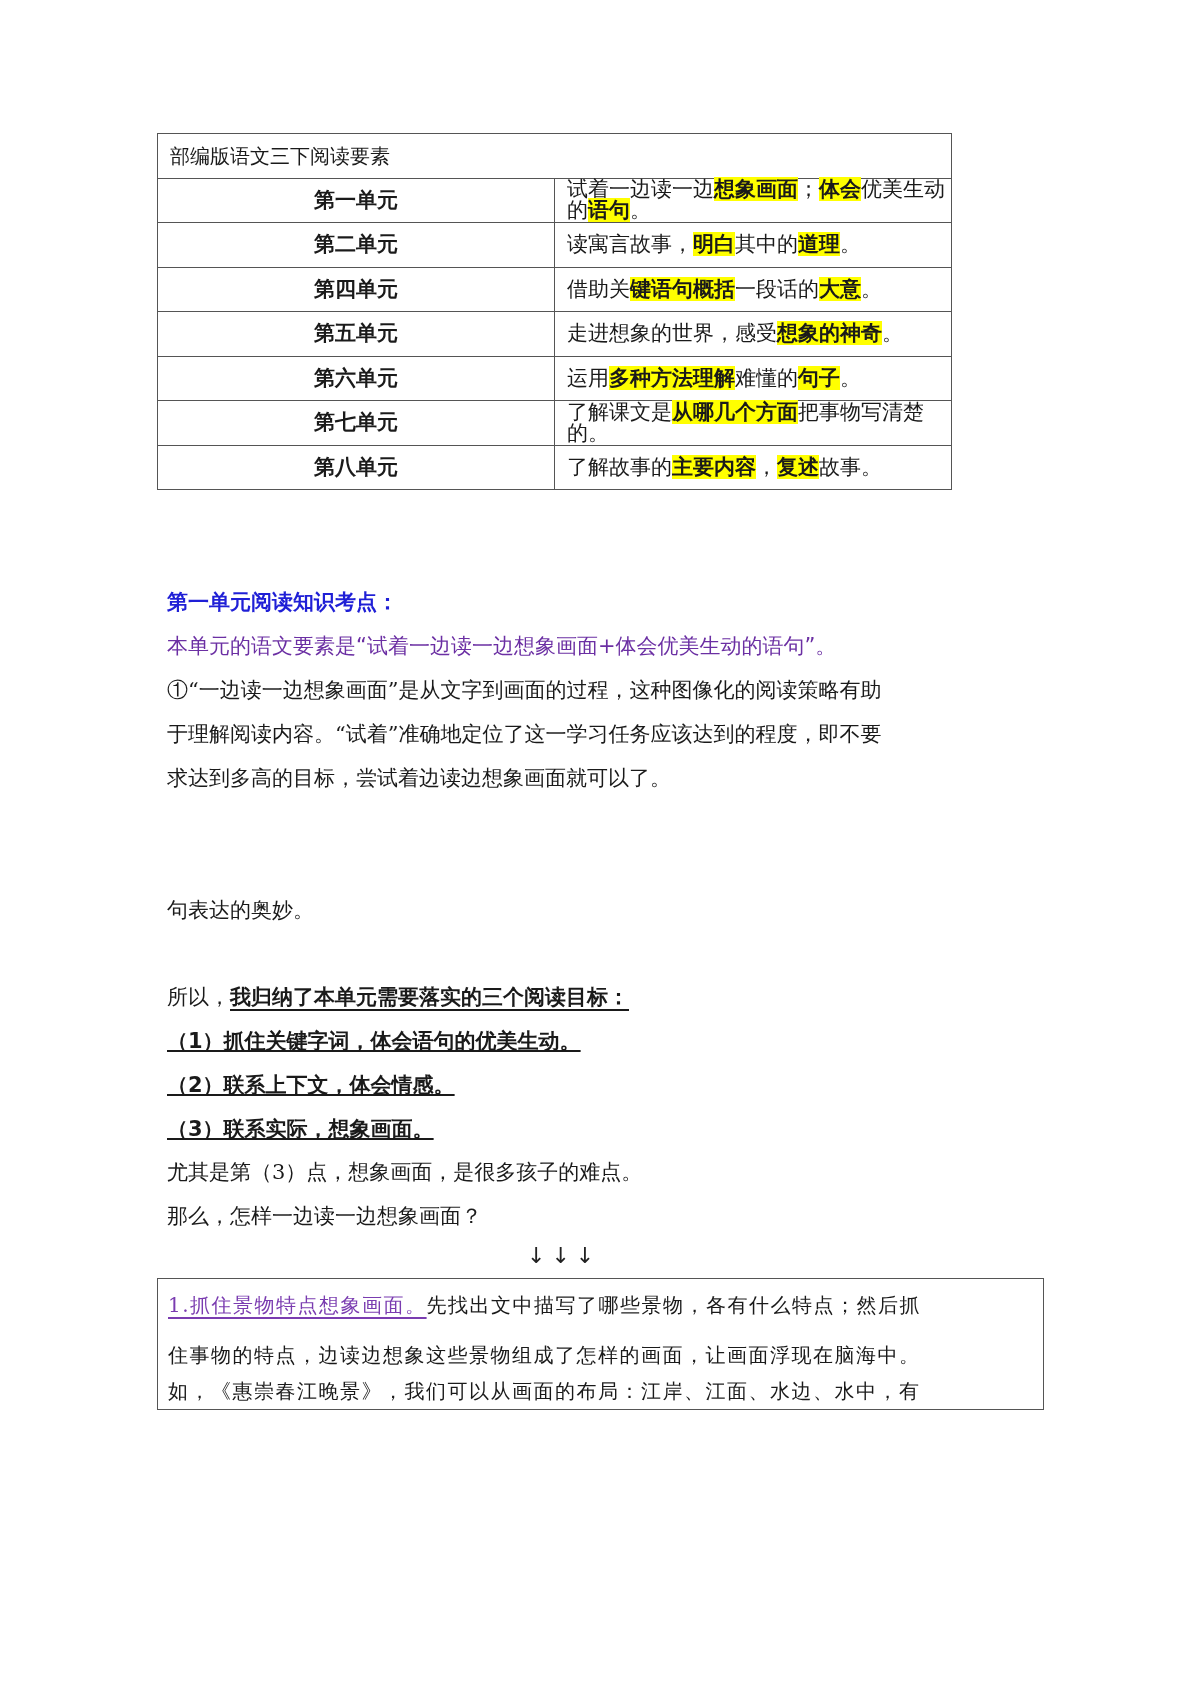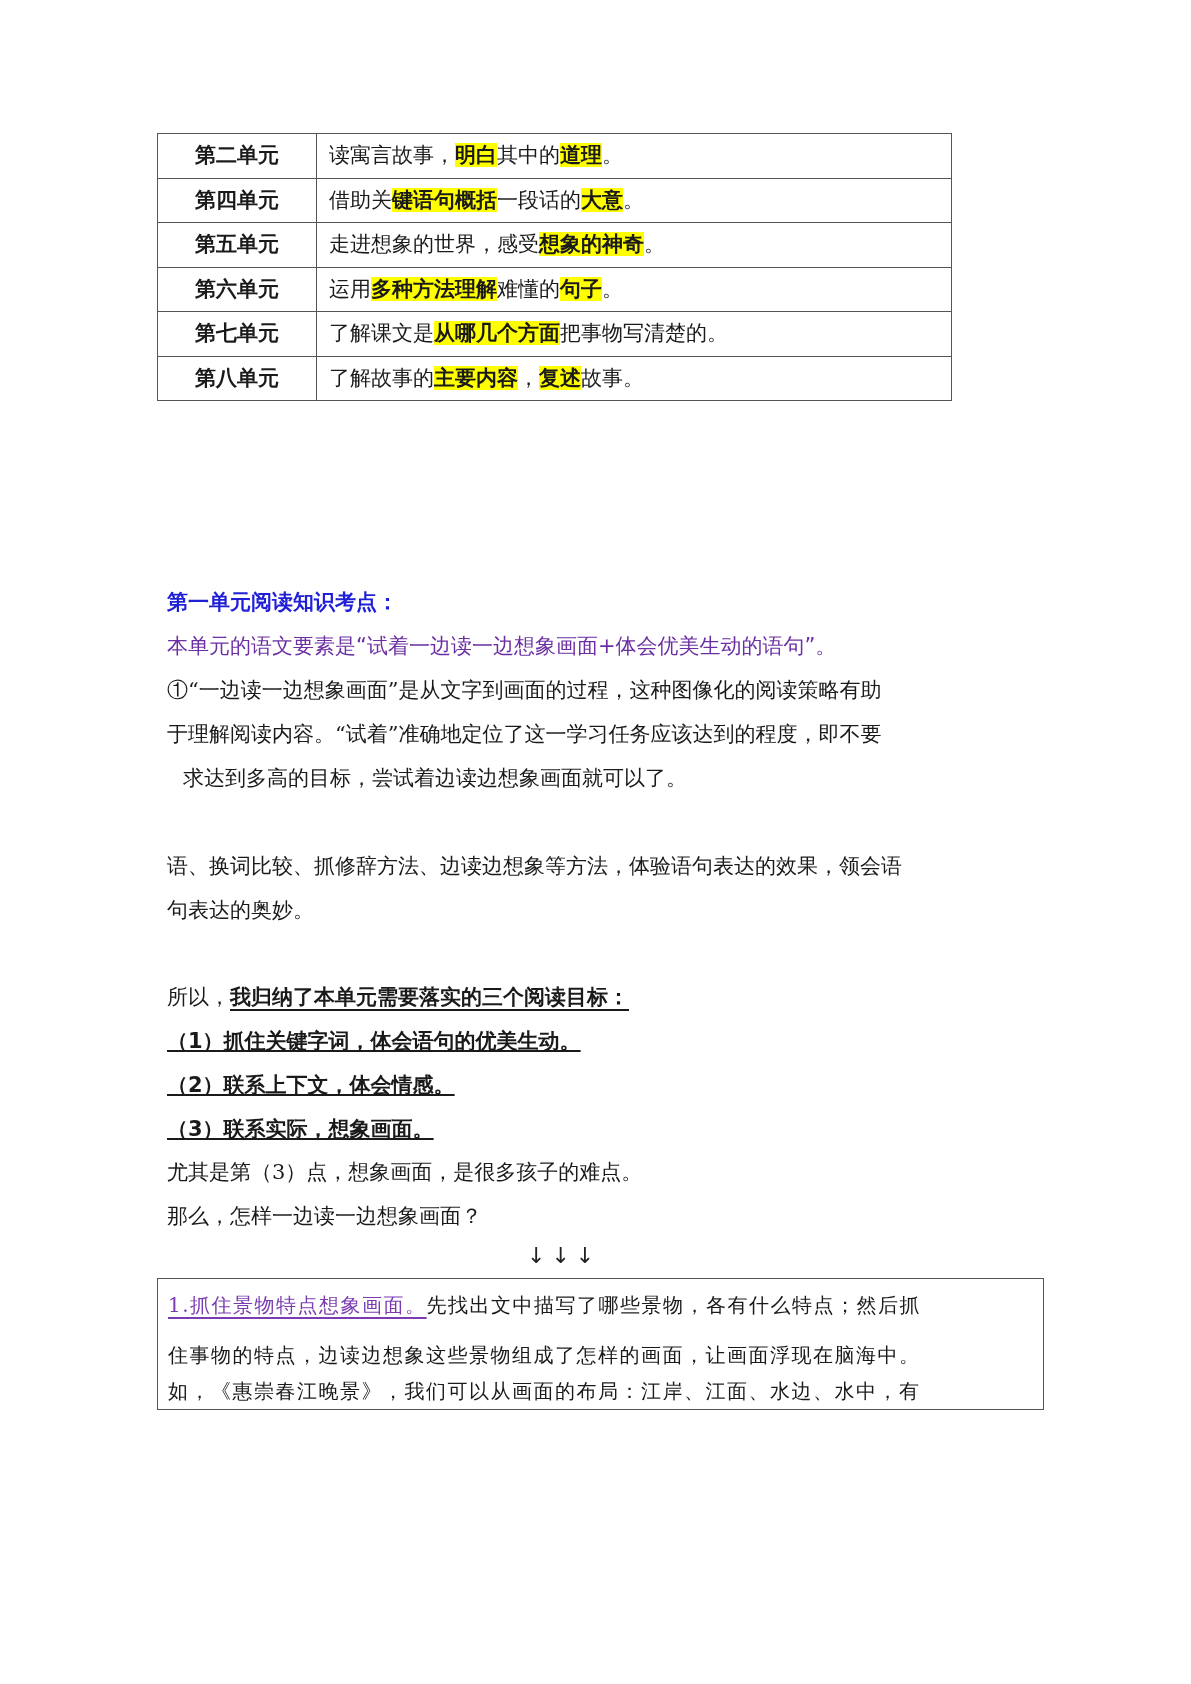--- a/index.html
+++ b/index.html
@@ -46,20 +46,27 @@
   .box-title { color: #7a3cb0; text-decoration: underline; text-underline-offset: 5px; }
 </style>
 </head>
 <body>
 
 <div class="page">
 
   <table class="req-table">
     <tbody id="table-body">
       <tr>
+        <td colspan="2" class="title-cell">部编版语文三下阅读要素</td>
+      </tr>
+      <tr>
+          <td class="unit-cell">第一单元</td>
+          <td class="desc-cell"><span>试着一边读一边</span><span class="hl">想象画面</span><span>；</span><span class="hl">体会</span><span>优美生动的</span><span class="hl">语句</span><span>。</span></td>
+        </tr>
+      <tr>
           <td class="unit-cell">第二单元</td>
           <td class="desc-cell"><span>读寓言故事，</span><span class="hl">明白</span><span>其中的</span><span class="hl">道理</span><span>。</span></td>
         </tr>
       <tr>
           <td class="unit-cell">第四单元</td>
           <td class="desc-cell"><span>借助关</span><span class="hl">键语句概括</span><span>一段话的</span><span class="hl">大意</span><span>。</span></td>
         </tr>
       <tr>
           <td class="unit-cell">第五单元</td>
           <td class="desc-cell"><span>走进想象的世界，感受</span><span class="hl">想象的神奇</span><span>。</span></td>
@@ -77,23 +84,22 @@
           <td class="desc-cell"><span>了解故事的</span><span class="hl">主要内容</span><span>，</span><span class="hl">复述</span><span>故事。</span></td>
         </tr>
     </tbody>
   </table>
 
   <div class="line blue-heading" style="top:592px;">第一单元阅读知识考点：</div>
   <div class="line" style="top:680px;">①“一边读一边想象画面”是从文字到画面的过程，这种图像化的阅读策略有助</div>
 
   <div class="line purple" style="top:636px;">本单元的语文要素是“试着一边读一边想象画面+体会优美生动的语句”。</div>
   <div class="line" style="top:724px;">于理解阅读内容。“试着”准确地定位了这一学习任务应该达到的程度，即不要</div>
-  <div class="line" style="top:768px;margin-left:16px;">求达到多高的目标，尝试着边读边想象画面就可以了。</div>
+  <div class="line" style="top:768px;">求达到多高的目标，尝试着边读边想象画面就可以了。</div>
 
-  <div class="line" style="top:856px;">语、换词比较、抓修辞方法、边读边想象等方法，体验语句表达的效果，领会语</div>
   <div class="line" style="top:900px;">句表达的奥妙。</div>
 
   <div class="line" style="top:987px;">
     <span>所以，</span><span class="bold underline">我归纳了本单元需要落实的三个阅读目标：</span>
   </div>
 
   <div class="line bold" style="top:1031px;">（1）抓住关键字词，体会语句的优美生动。</div>
   <div class="line bold" style="top:1075px;">（2）联系上下文，体会情感。</div>
   <div class="line bold" style="top:1119px;">（3）联系实际，想象画面。</div>
 

